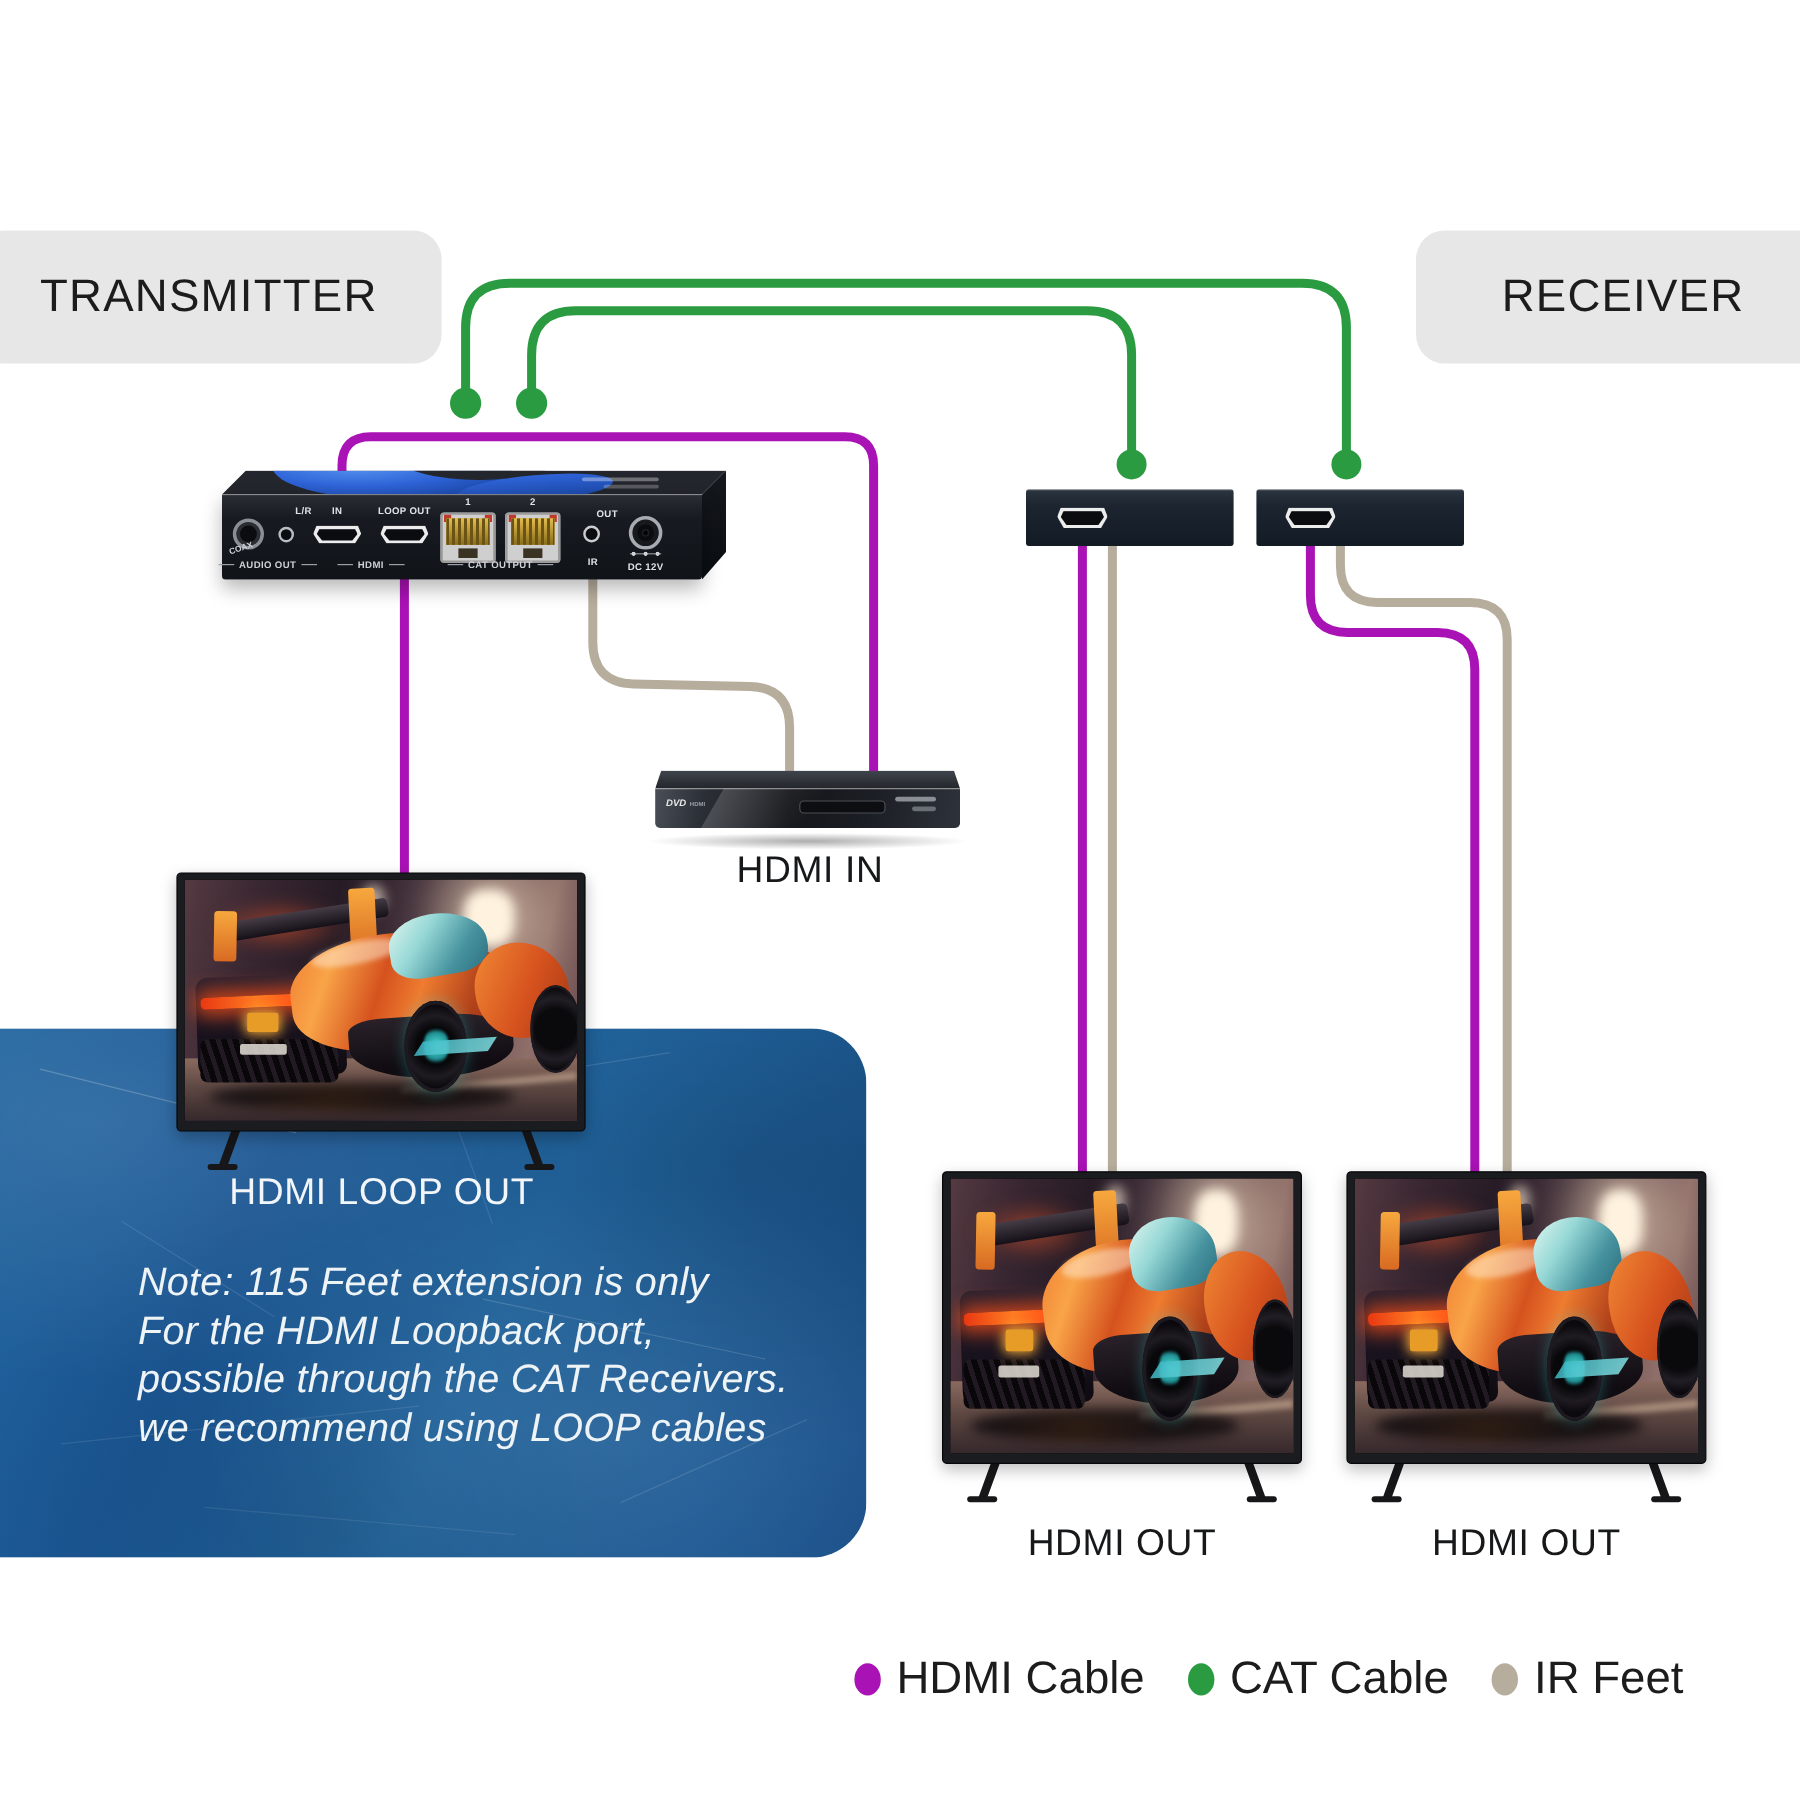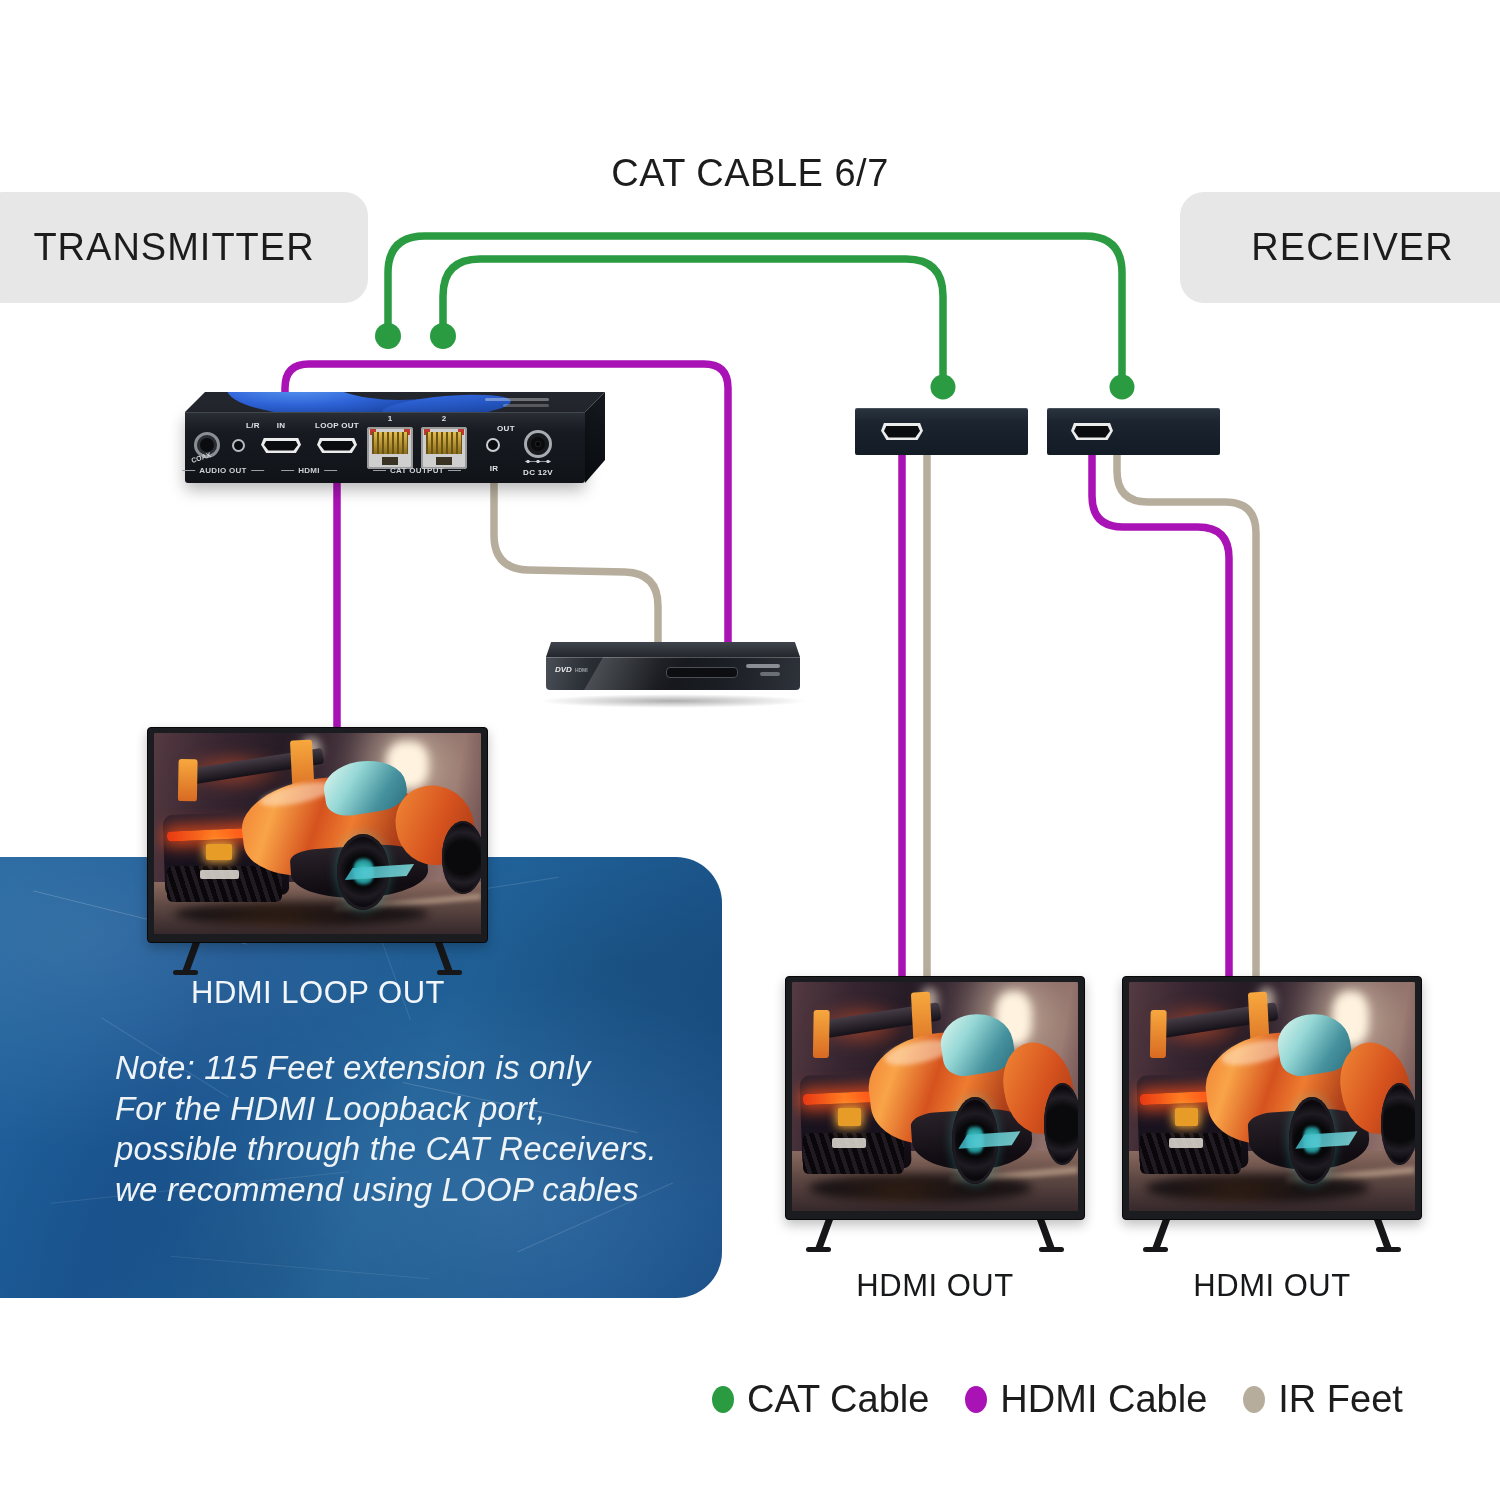--- a/index.html
+++ b/index.html
@@ -195,21 +195,20 @@
 <body>
 
 <div class="canvas">
 
   <div class="pill" id="transmitter-box">
     <span>TRANSMITTER</span>
   </div>
   <div class="pill" id="receiver-box">
     <span>RECEIVER</span>
   </div>
-  <div id="cable-title">CAT CABLE 6/7</div>
 
   <div class="note-box">
     <div class="scr s1"></div>
     <div class="scr s2"></div>
     <div class="scr s3"></div>
     <div class="scr s4"></div>
     <div class="scr s5"></div>
     <div class="scr s6"></div>
     <div class="scr s7"></div>
     <div class="scr s8"></div>
@@ -305,20 +304,21 @@
       <div class="dvd-sheen"></div>
       <div class="dvd-logo">
         <span>DVD</span><small>HDMI</small>
       </div>
       <div class="dvd-slot"></div>
       <div class="dvd-btn b1"></div>
       <div class="dvd-btn b2"></div>
     </div>
     <div class="dvd-shadow"></div>
   </div>
+  <div class="dev-label" id="hdmi-in-label">HDMI IN</div>
 
   <div class="tv tv-loop">
     <div class="frame">
       <div class="screen">
         <div class="scene">
           <i class="l1"></i>
             <i class="l2"></i>
             <i class="l3"></i>
             <i class="l4"></i>
             <i class="l5"></i>
@@ -407,26 +407,26 @@
         </div>
       </div>
     </div>
     <div class="leg l"></div>
     <div class="leg r"></div>
   </div>
   <div class="dev-label" id="hdmi-out2-label">HDMI OUT</div>
 
   <div class="legend">
     <div class="legend-item">
+      <span class="legend-dot" style="background: rgb(169, 18, 180);"></span>
+      <span class="legend-label">HDMI Cable</span>
+    </div>
+    <div class="legend-item">
       <span class="legend-dot" style="background: rgb(42, 155, 65);"></span>
       <span class="legend-label">CAT Cable</span>
-    </div>
-    <div class="legend-item">
-      <span class="legend-dot" style="background: rgb(169, 18, 180);"></span>
-      <span class="legend-label">HDMI Cable</span>
     </div>
     <div class="legend-item">
       <span class="legend-dot" style="background: rgb(182, 173, 156);"></span>
       <span class="legend-label">IR Feet</span>
     </div>
   </div>
 
 </div>
 
 </body></html>

